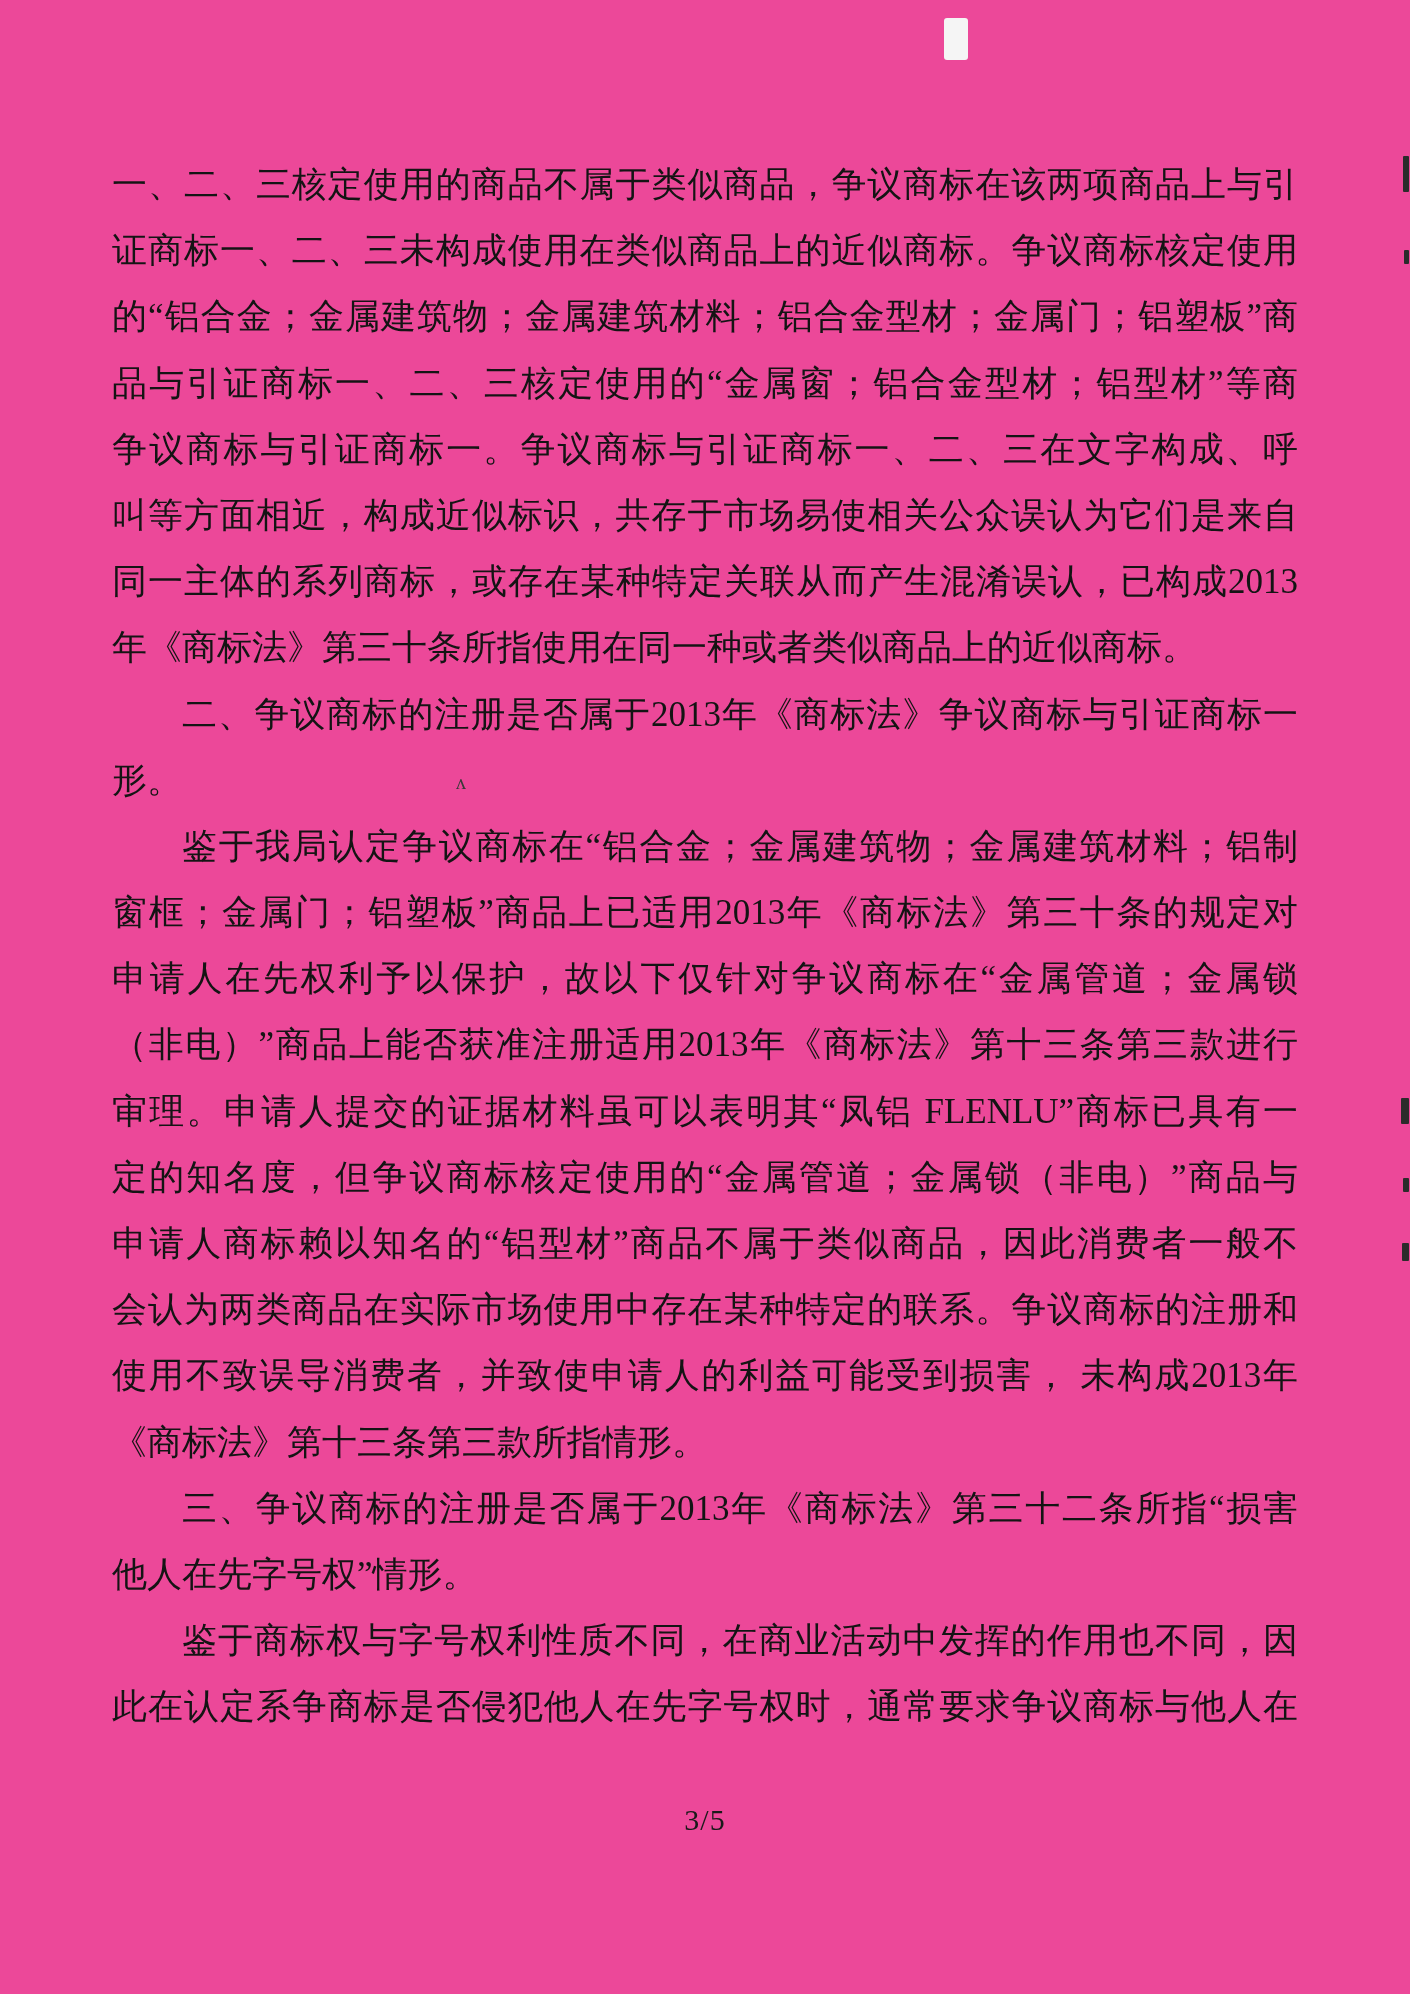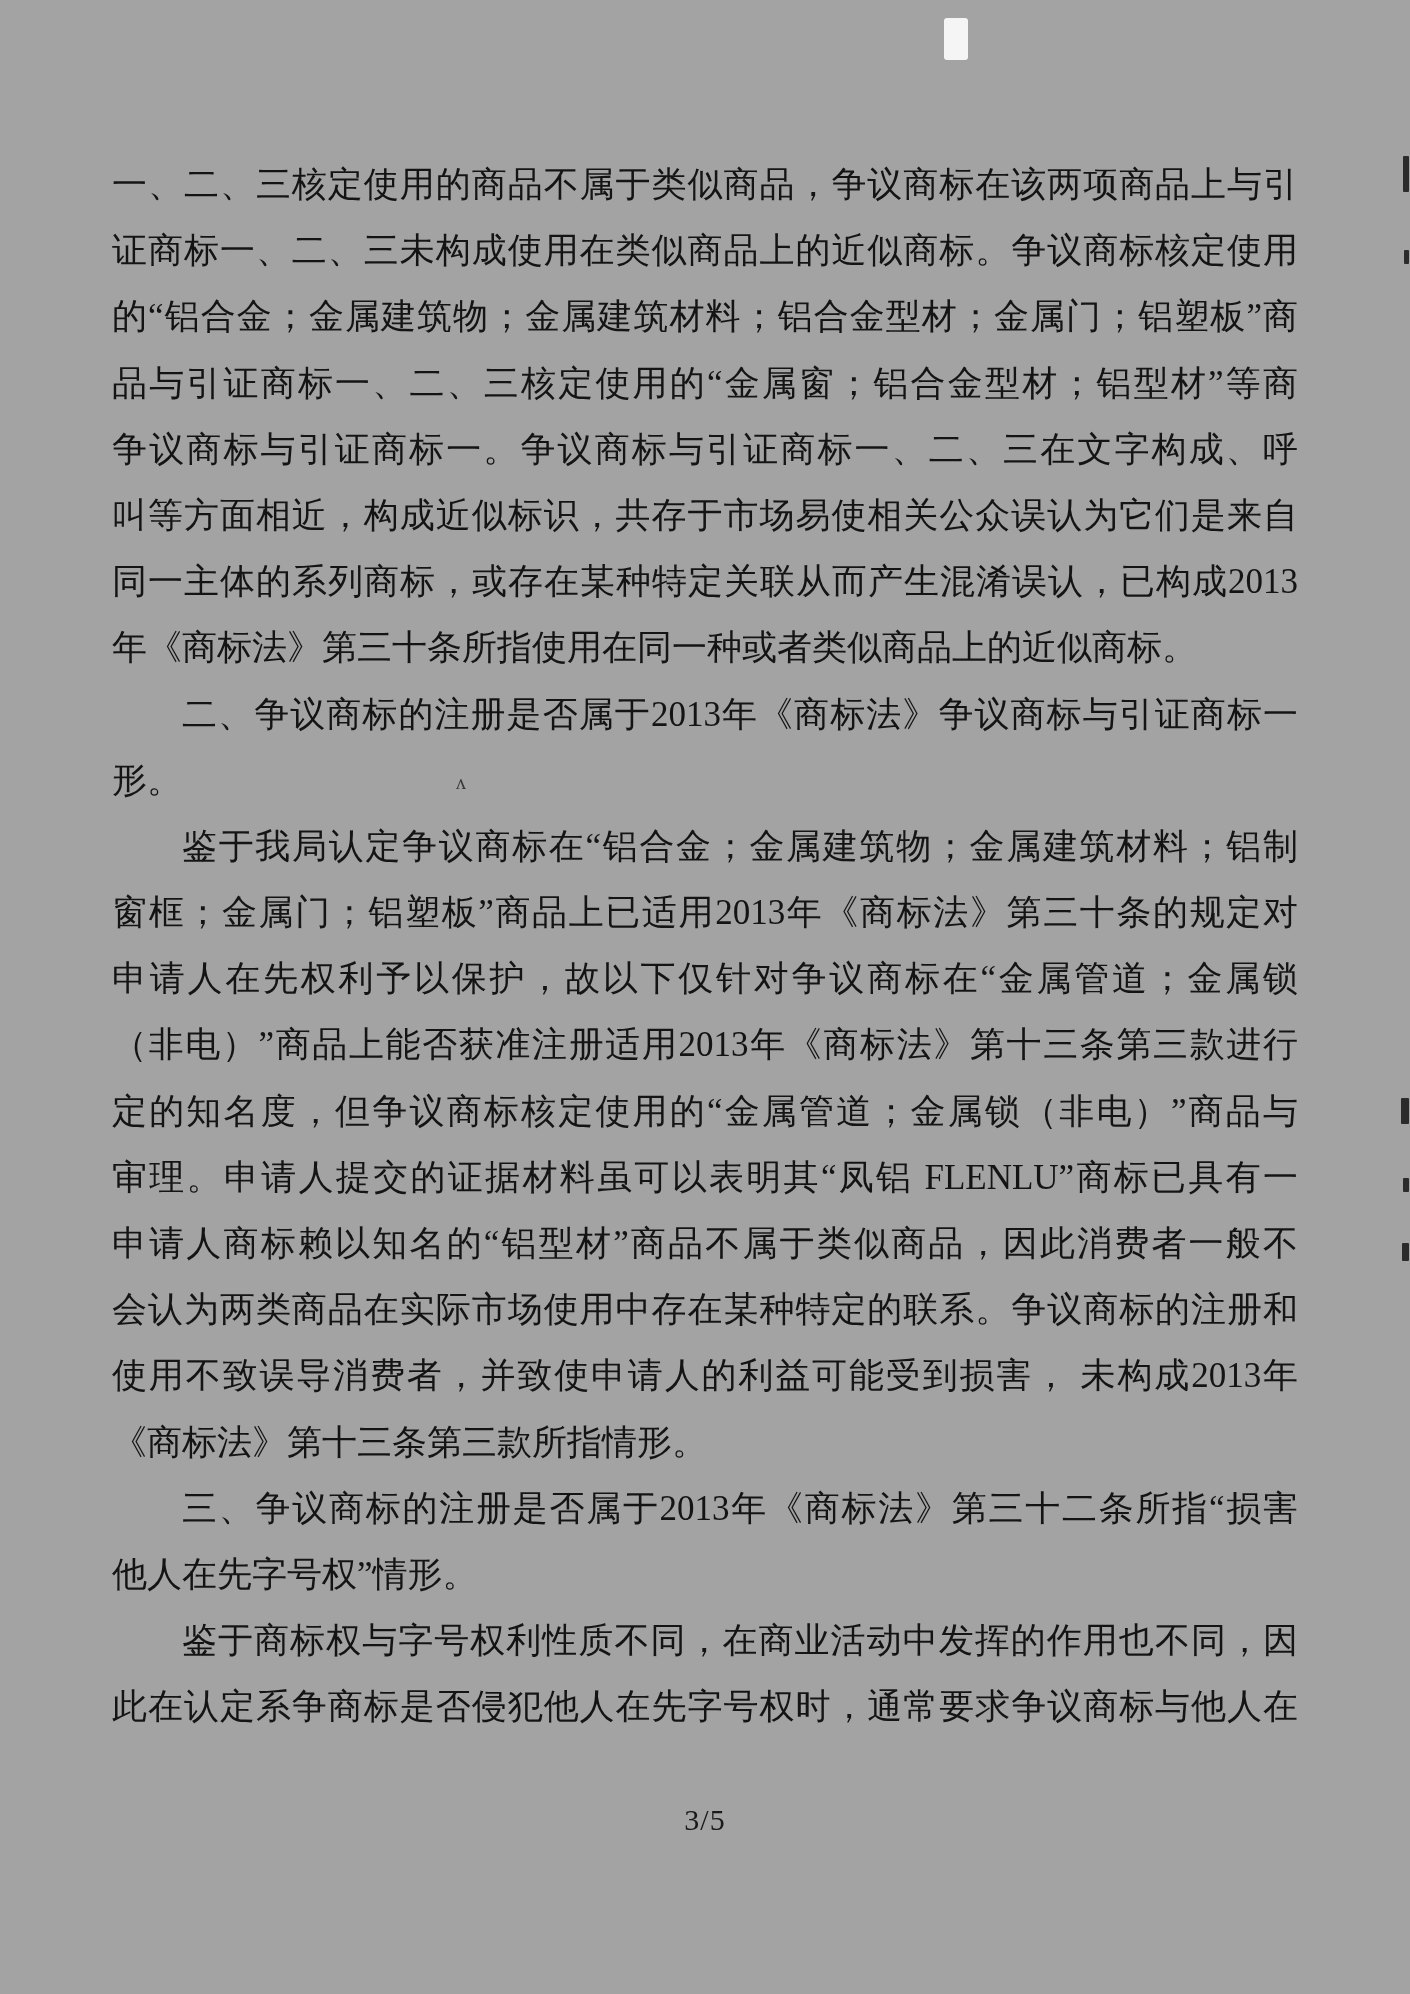--- a/index.html
+++ b/index.html
@@ -4,21 +4,21 @@
 <style>
   html, body {
     margin: 0;
     padding: 0;
     background: #ffffff;
   }
   .page {
     position: relative;
     width: 1410px;
     height: 1994px;
-    background: #a3a3a3;
+    background: #ec4899;
     font-family: "Liberation Serif", "DejaVu Serif", serif;
     color: #141414;
     overflow: hidden;
   }
   .textblock {
     position: absolute;
     left: 112px;
     top: 152px;
     width: 1186px;
   }
@@ -89,22 +89,22 @@
     <div class="ln">争议商标与引证商标一。争议商标与引证商标一、二、三在文字构成、呼</div>
     <div class="ln">叫等方面相近，构成近似标识，共存于市场易使相关公众误认为它们是来自</div>
     <div class="ln">同一主体的系列商标，或存在某种特定关联从而产生混淆误认，已构成2013</div>
     <div class="ln end">年《商标法》第三十条所指使用在同一种或者类似商品上的近似商标。</div>
     <div class="ln ind">二、争议商标的注册是否属于2013年《商标法》争议商标与引证商标一</div>
     <div class="ln end">形。</div>
     <div class="ln ind">鉴于我局认定争议商标在“铝合金；金属建筑物；金属建筑材料；铝制</div>
     <div class="ln">窗框；金属门；铝塑板”商品上已适用2013年《商标法》第三十条的规定对</div>
     <div class="ln">申请人在先权利予以保护，故以下仅针对争议商标在“金属管道；金属锁</div>
     <div class="ln">（非电）”商品上能否获准注册适用2013年《商标法》第十三条第三款进行</div>
+    <div class="ln">审理。申请人提交的证据材料虽可以表明其“凤铝 FLENLU”商标已具有一</div>
     <div class="ln">定的知名度，但争议商标核定使用的“金属管道；金属锁（非电）”商品与</div>
-    <div class="ln">审理。申请人提交的证据材料虽可以表明其“凤铝 FLENLU”商标已具有一</div>
     <div class="ln">申请人商标赖以知名的“铝型材”商品不属于类似商品，因此消费者一般不</div>
     <div class="ln">会认为两类商品在实际市场使用中存在某种特定的联系。争议商标的注册和</div>
     <div class="ln">使用不致误导消费者，并致使申请人的利益可能受到损害， 未构成2013年</div>
     <div class="ln end">《商标法》第十三条第三款所指情形。</div>
     <div class="ln ind">三、争议商标的注册是否属于2013年《商标法》第三十二条所指“损害</div>
     <div class="ln end">他人在先字号权”情形。</div>
     <div class="ln ind">鉴于商标权与字号权利性质不同，在商业活动中发挥的作用也不同，因</div>
     <div class="ln">此在认定系争商标是否侵犯他人在先字号权时，通常要求争议商标与他人在</div>
   </div>
 

